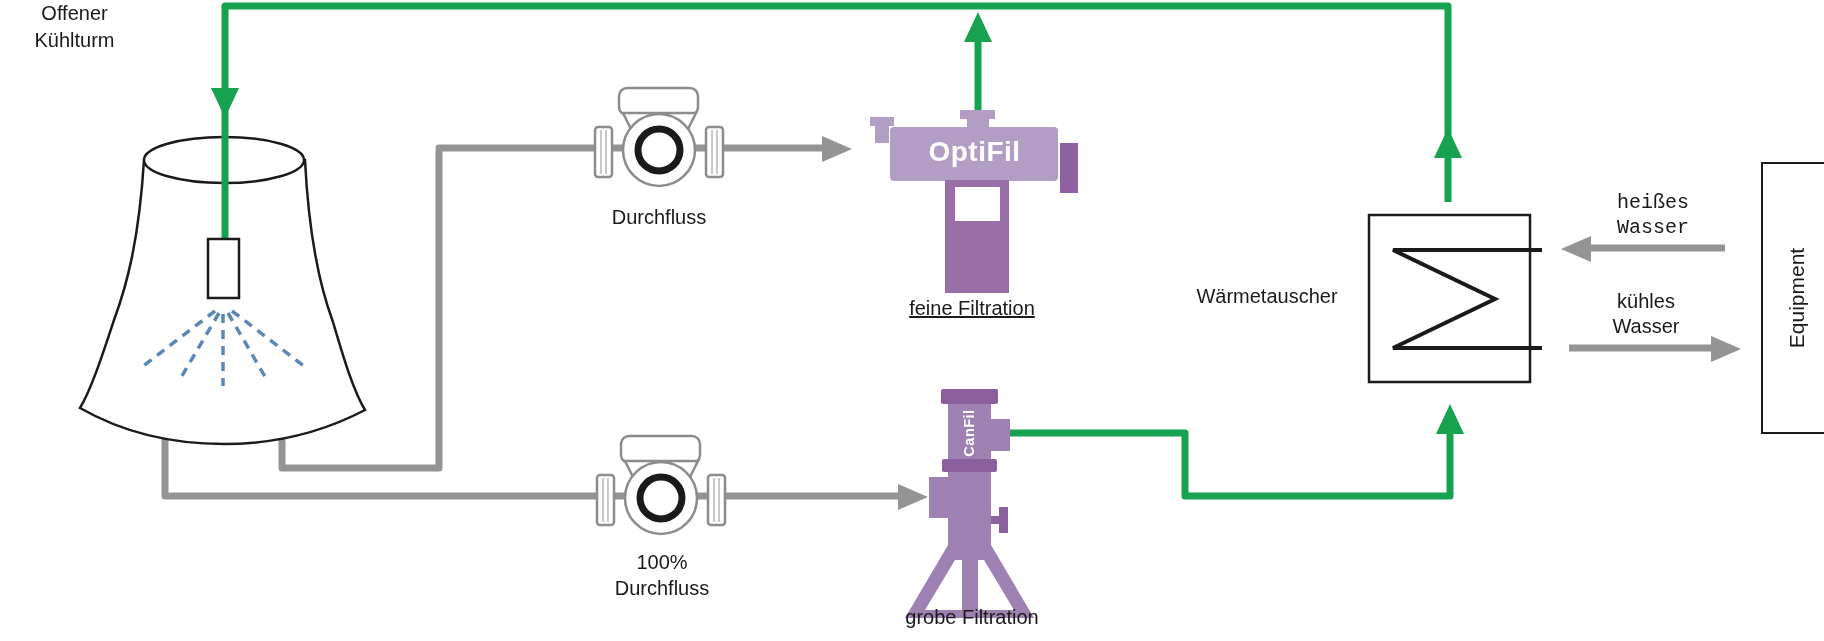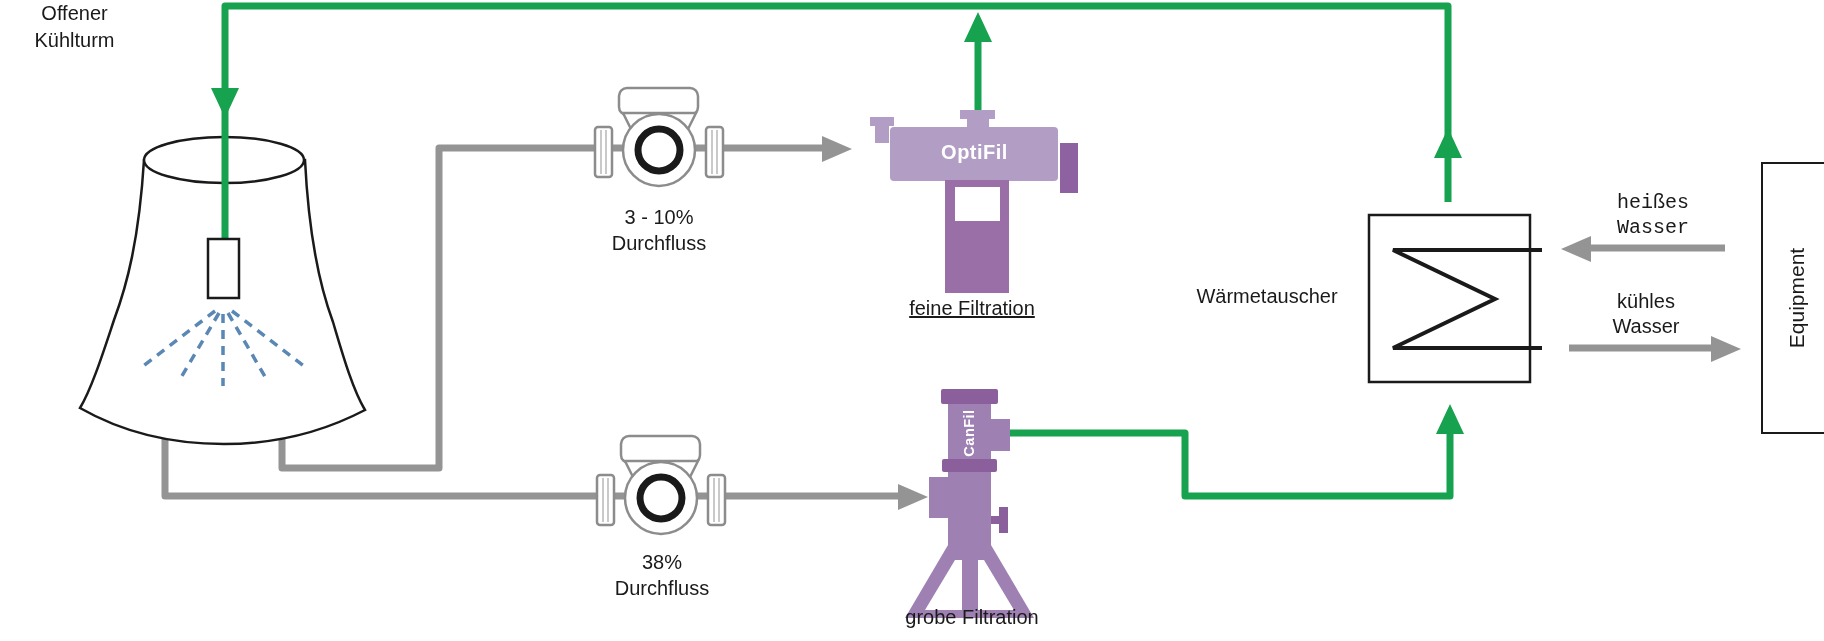--- a/index.html
+++ b/index.html
@@ -30,21 +30,21 @@
   .lbl-fine{left:850px;top:295px;width:220px;text-decoration:underline;}
   .lbl-coarse{left:850px;top:604px;width:220px;}
   .lbl-hx{left:1160px;top:283px;width:190px;text-align:center;}
   .lbl-hot{left:1551px;top:190px;width:180px;line-height:25px;font-family:Liberation Mono, monospace;}
   .lbl-cool{left:1544px;top:289px;width:180px;line-height:25px;}
   .lbl-equipment{
     left:1650px;top:284px;width:270px;height:28px;font-size:21px;line-height:28px;
     transform:rotate(-90deg);
   }
   .brand-optifil{
-    left:880px;top:136px;width:165px;font-size:20px;font-weight:bold;color:#ffffff;
+    left:880px;top:136px;width:165px;font-size:28px;font-weight:bold;color:#ffffff;
     letter-spacing:0.5px;line-height:32px;
   }
   .brand-canfil{
     left:922px;top:424px;width:70px;height:18px;font-size:14.5px;font-weight:bold;color:#ffffff;
     letter-spacing:0.5px;line-height:18px;transform:rotate(-90deg);
   }
   
   .pipe{stroke:var(--pipe-gray);stroke-width:7;fill:none;stroke-linejoin:round;}
   .gray-head{fill:var(--pipe-gray);stroke:none;}
   .green{stroke:var(--flow-green);stroke-width:7;fill:none;stroke-linejoin:round;}
@@ -170,26 +170,25 @@
 
     <rect x="1750" y="163" width="70" height="270" fill="#ffffff" stroke="var(--text-black)" stroke-width="2"></rect>
   </svg>
 
   <div class="lbl lbl-tower">
     <div>Offener</div>
     <div>Kühlturm</div>
   </div>
 
   <div class="lbl lbl-pump1">
-    <div>3 - 10%</div>
     <div>Durchfluss</div>
   </div>
 
   <div class="lbl lbl-pump2">
-    <div>38%</div>
+    <div>100%</div>
     <div>Durchfluss</div>
   </div>
 
   <div class="lbl brand-optifil">OptiFil</div>
   <div class="lbl lbl-fine">feine Filtration</div>
 
   <div class="lbl brand-canfil">CanFil</div>
   <div class="lbl lbl-coarse">grobe Filtration</div>
 
   <div class="lbl lbl-hx">Wärmetauscher</div>

